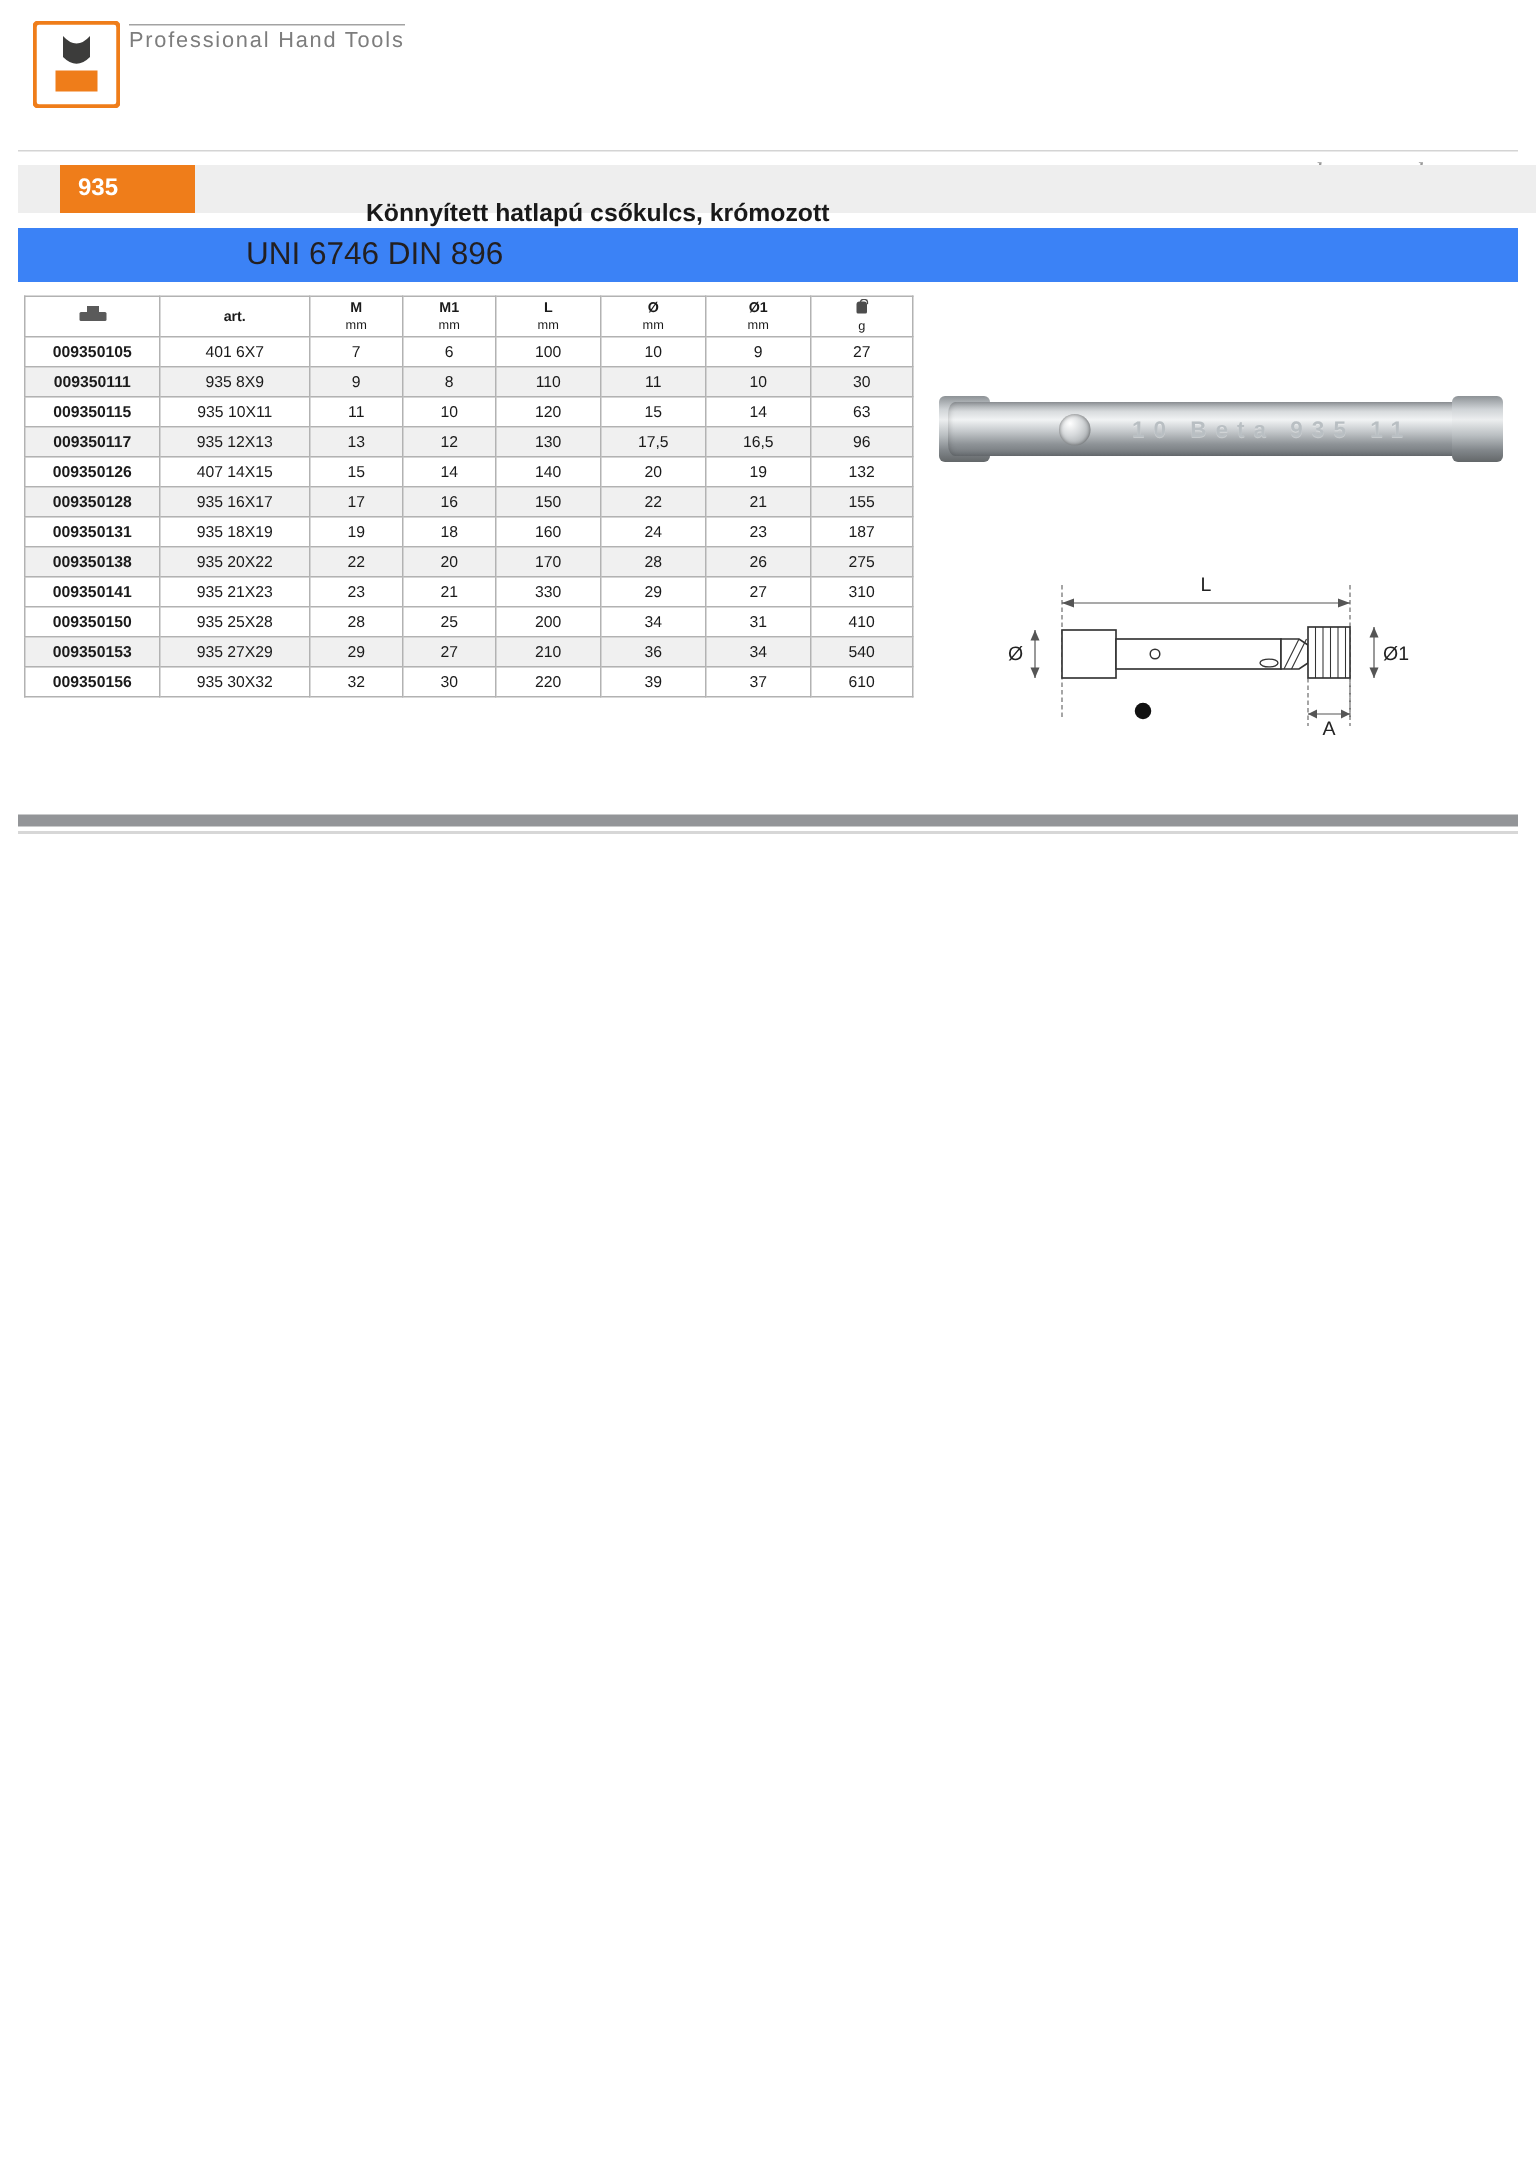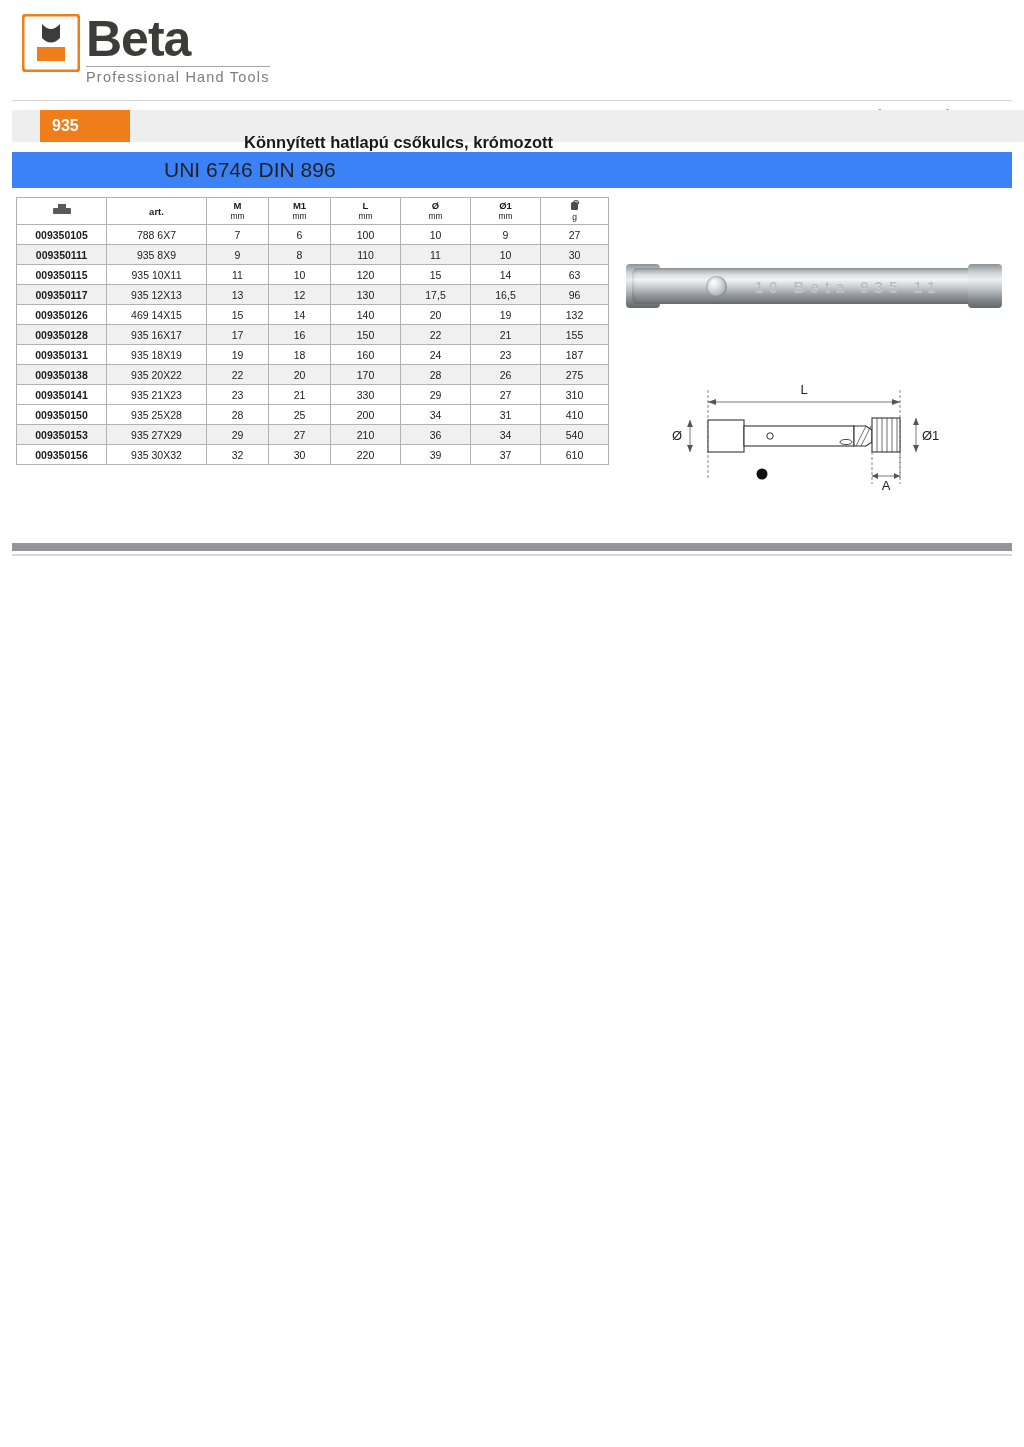--- a/index.html
+++ b/index.html
@@ -320,21 +320,20 @@
 <div class="header">
   <div class="logo-wrap">
     <div class="logo-mark">
       <svg width="58" height="58" viewBox="0 0 58 58" aria-hidden="true">
         <rect x="1" y="1" width="56" height="56" rx="3" fill="none" stroke="#ef7d1a" stroke-width="3"></rect>
         <path d="M20 10 q9 10 18 0 l0 14 q-9 9 -18 0 z" fill="#3c3c3b"></path>
         <rect x="15" y="33" width="28" height="14" fill="#ef7d1a"></rect>
       </svg>
     </div>
     <div class="logo-text-block">
-      <div class="logo-beta">Beta</div>
       <div class="logo-sub logo-sub-rule">Professional Hand Tools</div>
     </div>
   </div>
   <div class="site-url">www.beta-tools.com</div>
   <div class="header-rule"></div>
 </div>
 
 <div class="titlebar">
   <div class="code-box">935</div>
   <div class="title-text">Könnyített hatlapú csőkulcs,  krómozott</div>
@@ -388,21 +387,21 @@
         </td>
         <td>
           <span class="weight-ico"></span>
           <span class="hdr-unit">g</span>
         </td>
       </tr>
     </thead>
     <tbody id="spec-body">
         <tr>
           <td class="code">009350105</td>
-          <td>788 6X7</td>
+          <td>401 6X7</td>
           <td>7</td>
           <td>6</td>
           <td>100</td>
           <td>10</td>
           <td>9</td>
           <td>27</td>
         </tr>
         <tr class="alt">
           <td class="code">009350111</td>
           <td>935 8X9</td>
@@ -428,21 +427,21 @@
           <td>935 12X13</td>
           <td>13</td>
           <td>12</td>
           <td>130</td>
           <td>17,5</td>
           <td>16,5</td>
           <td>96</td>
         </tr>
         <tr>
           <td class="code">009350126</td>
-          <td>469 14X15</td>
+          <td>407 14X15</td>
           <td>15</td>
           <td>14</td>
           <td>140</td>
           <td>20</td>
           <td>19</td>
           <td>132</td>
         </tr>
         <tr class="alt">
           <td class="code">009350128</td>
           <td>935 16X17</td>

